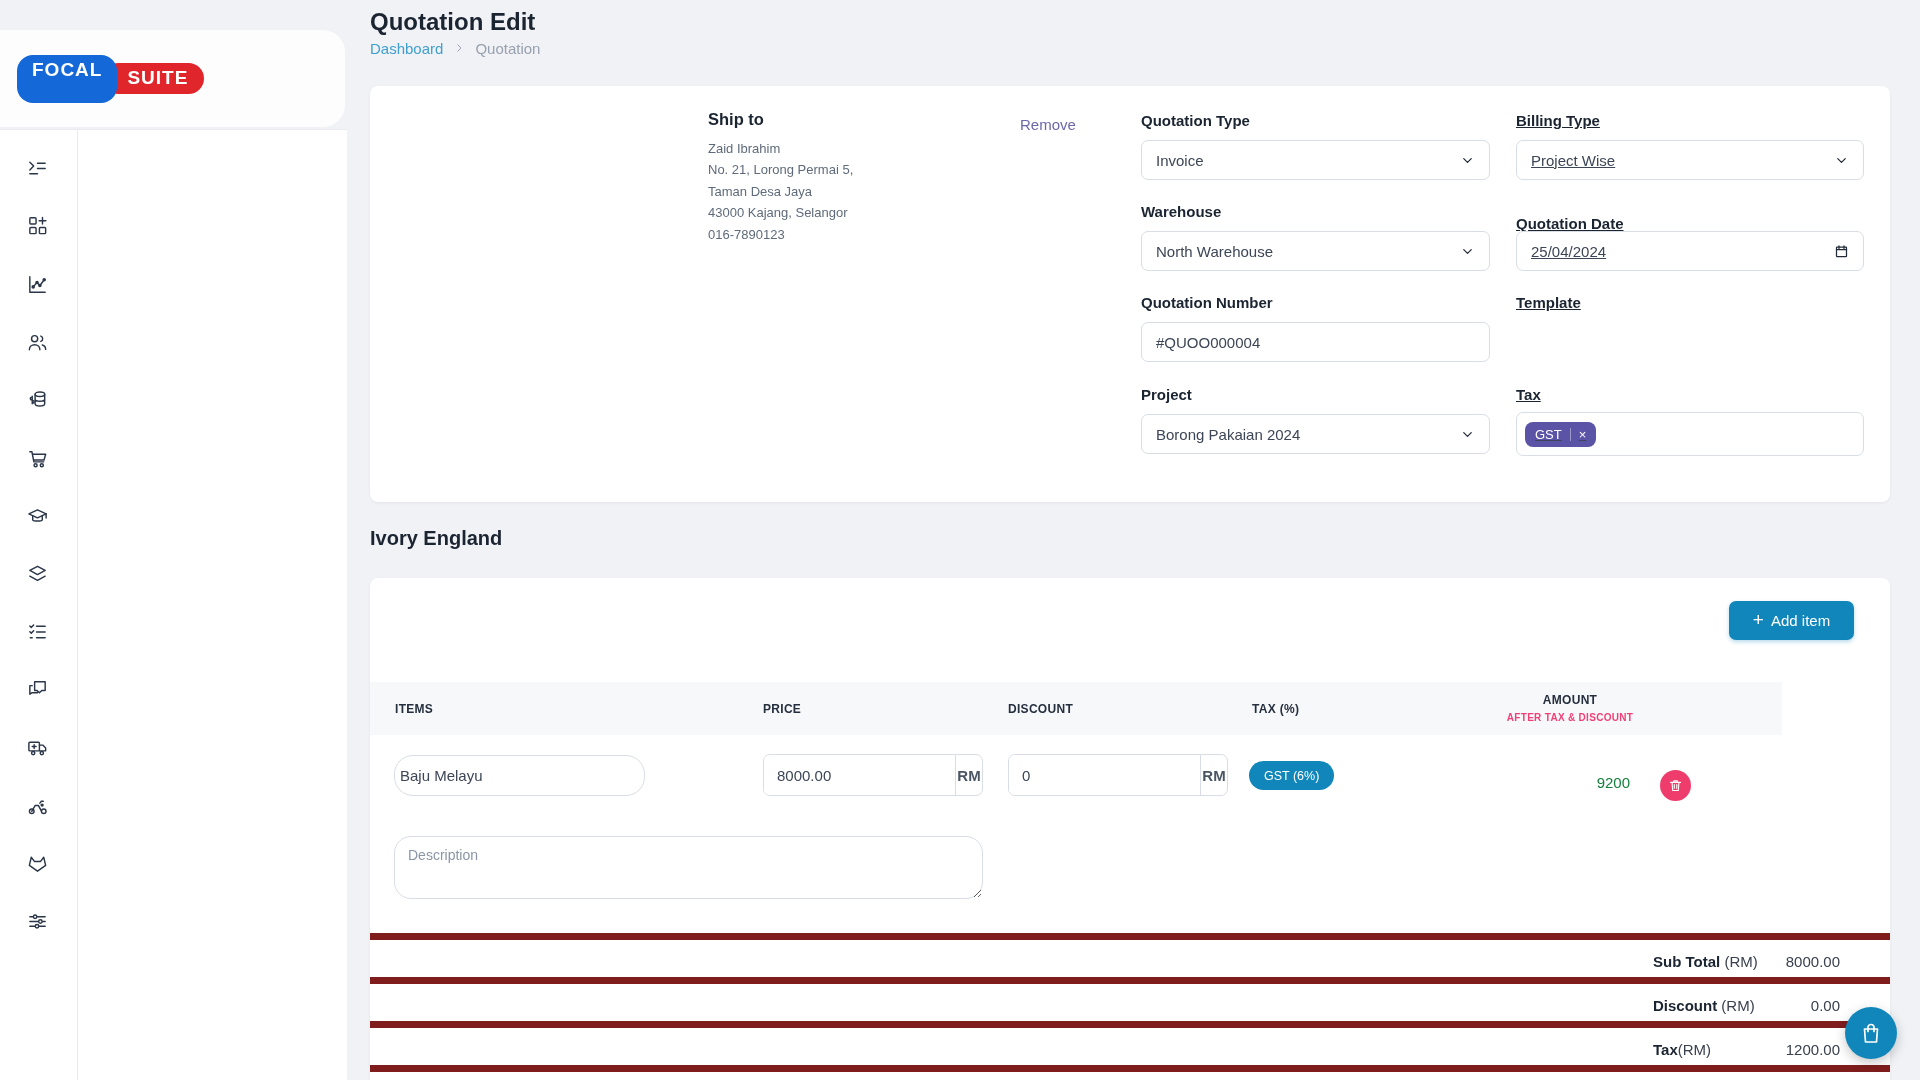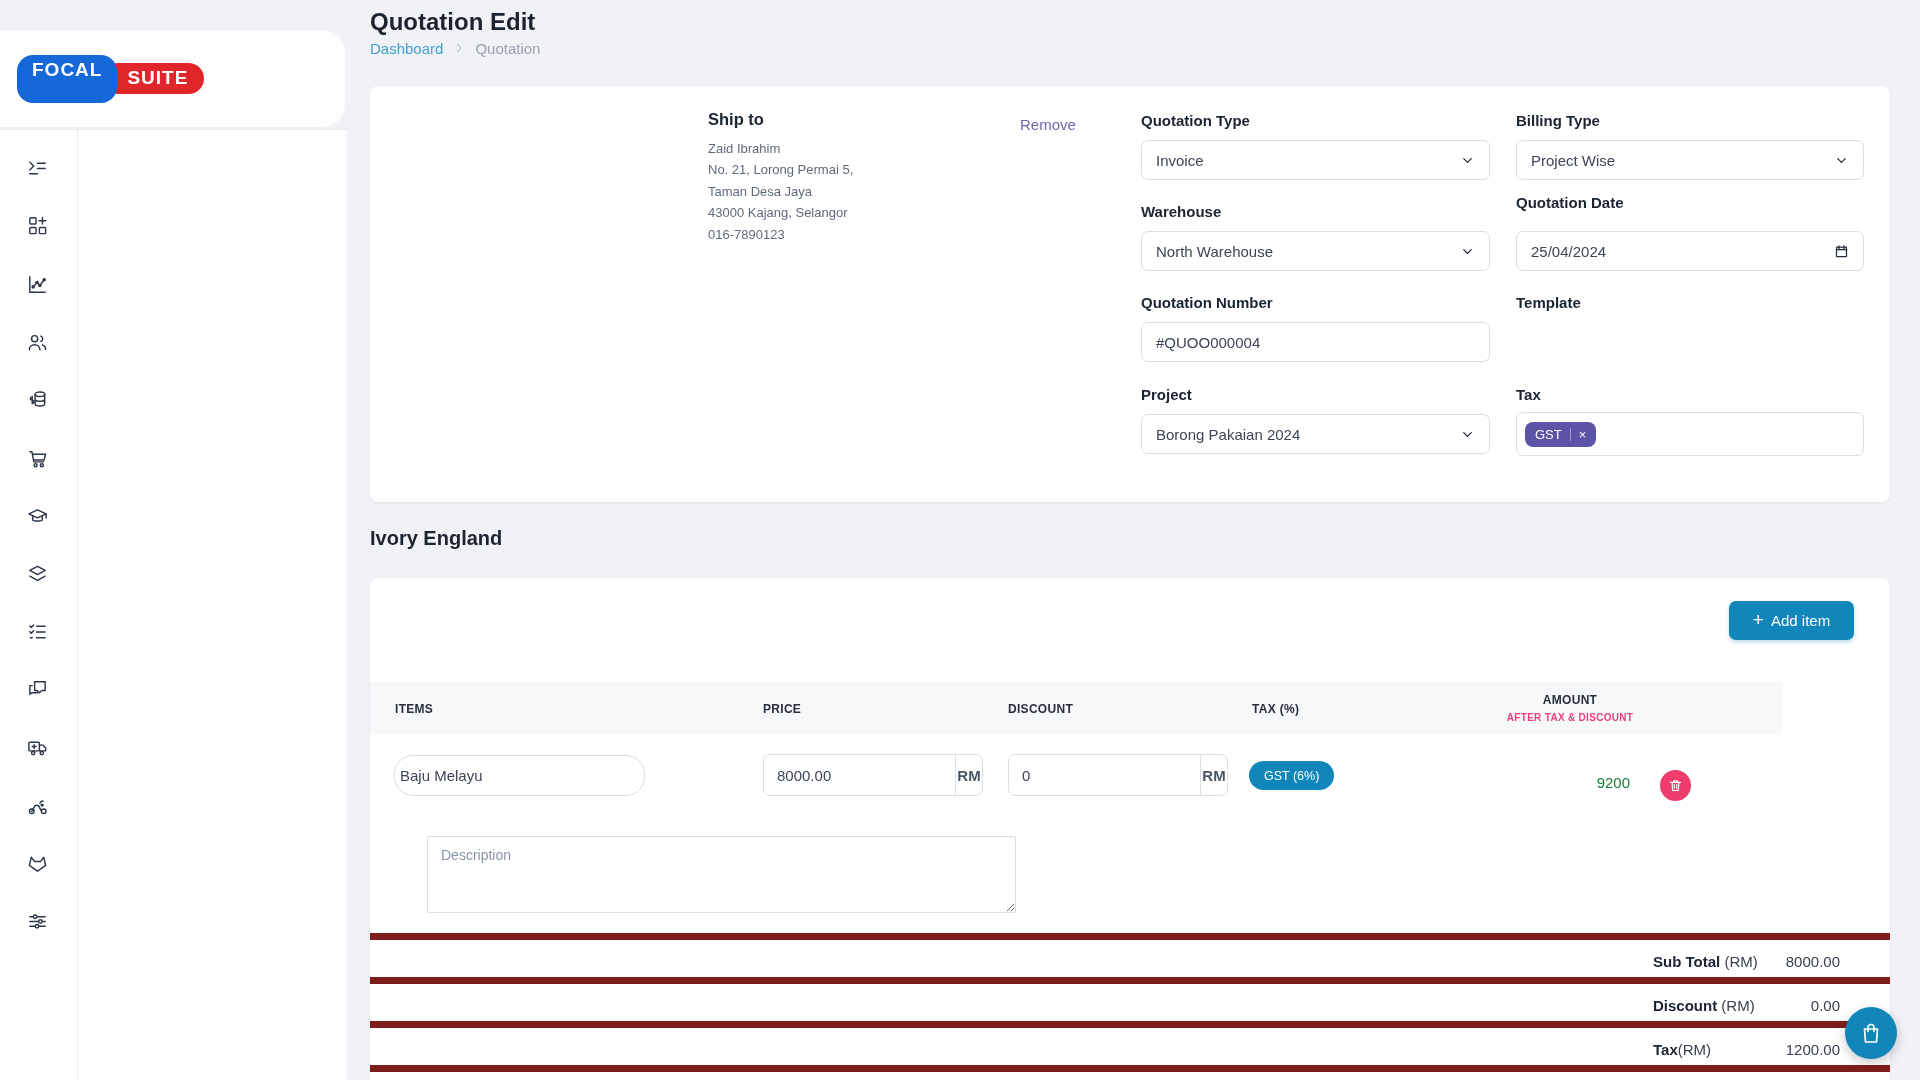--- a/index.html
+++ b/index.html
@@ -35,21 +35,21 @@
   .addr-heading { font-size:16.5px; font-weight:700; color:#1b2431; }
   .addr-lines { margin-top:9px; font-size:13px; color:#5f6b7a; line-height:21.4px; }
   .remove-link { position:absolute; left:650px; top:30px; font-size:15px; color:#6b68a9; cursor:pointer; }
   
   .f-label { position:absolute; font-size:15px; font-weight:700; color:#1b2431; }
   .f-field { position:absolute; height:40px; border:1px solid #d8dde6; border-radius:7px; background:#fff; display:flex; align-items:center; padding:0 14px; font-size:15px; color:#3d4656; }
   .f-select { justify-content:space-between; cursor:pointer; }
   .f-select svg, .f-date svg { width:15px; height:15px; stroke:#222b38; stroke-width:2; fill:none; stroke-linecap:round; stroke-linejoin:round; flex:none; }
   .f-input input { border:none; outline:none; width:100%; font-size:15px; color:#3d4656; font-family:"Liberation Sans",sans-serif; background:transparent; }
   .col1 { left:771px; width:349px; }
-  .col2 { left:1146px; width:348px; }
+  .col2 { left:1146px; width:348px;text-decoration:underline; }
   .tax-box { height:44px; padding:0 8px; }
   .tax-chip { background:#5a53a6; color:#fff; border-radius:8px; font-size:13px; display:flex; align-items:center; padding:5px 10px; gap:8px; }
   .tax-chip .divider { width:1px; height:13px; background:rgba(255,255,255,.4); }
   .tax-chip .chip-x { cursor:pointer; font-size:13px; }
   
   .section-heading { position:absolute; left:370px; top:527px; font-size:20px; font-weight:700; color:#1b2431; }
   
   .add-item-btn { position:absolute; left:1359px; top:23px; width:125px; height:39px; background:#1086bb; color:#fff; border:none; border-radius:7px; font-size:15px; font-family:"Liberation Sans",sans-serif; display:flex; align-items:center; justify-content:center; gap:7px; cursor:pointer; box-shadow:0 2px 4px rgba(16,134,187,.3); }
   .add-item-btn .plus { font-size:19px; font-weight:400; margin-top:-2px; }
   .thead { position:absolute; left:0; top:104px; width:1412px; height:53px; background:#f7f8fa; }
@@ -57,21 +57,21 @@
   .th-amount-wrap { position:absolute; left:1110px; top:11px; width:180px; text-align:center; }
   .th-amount-sub { font-size:10px; font-weight:700; color:#f23f75; letter-spacing:.3px; margin-top:5px; }
   .cell-input { position:absolute; height:41px; border:1px solid #d8dde6; border-radius:19px; padding:0 5px; font-size:15px; color:#3d4656; font-family:"Liberation Sans",sans-serif; outline:none; }
   .input-group { position:absolute; height:42px; border:1px solid #d8dde6; border-radius:7px; display:flex; overflow:hidden; background:#fff; }
   .input-group input { border:none; outline:none; padding:0 13px; font-size:15px; color:#3d4656; width:172px; font-family:"Liberation Sans",sans-serif; }
   .input-group .suffix { width:48px; border-left:1px solid #d8dde6; display:flex; align-items:center; justify-content:center; font-size:15px; font-weight:700; color:#4b5665;margin-left:19px; }
   .gst-chip { position:absolute; left:879px; top:183px; height:29px; background:#1086bb; color:#fff; font-size:12.5px; border-radius:15px; display:flex; align-items:center; padding:0 15px; cursor:pointer; }
   .row-amount { position:absolute; left:1160px; top:196px; width:100px; text-align:right; font-size:15px; color:#15803d; }
   .trash-btn { position:absolute; left:1290px; top:192px; width:31px; height:31px; border-radius:50%; background:#ee3d6d; border:none; display:flex; align-items:center; justify-content:center; cursor:pointer; }
   .trash-btn svg { width:15px; height:15px; stroke:#fff; stroke-width:1.8; fill:none; stroke-linecap:round; stroke-linejoin:round; }
-  .desc-area { position:absolute; left:24px; top:258px; width:589px; height:77px; border:1px solid #d8dde6; border-radius:2px; padding:10px 13px; font-size:14px; color:#3d4656; font-family:"Liberation Sans",sans-serif; resize:both; outline:none;margin-left:33px; }
+  .desc-area { position:absolute; left:24px; top:258px; width:589px; height:63px; border:1px solid #d8dde6; border-radius:17px; padding:10px 13px; font-size:14px; color:#3d4656; font-family:"Liberation Sans",sans-serif; resize:both; outline:none; }
   .desc-area::placeholder { color:#8b96a5; }
   
   .totals { position:absolute; left:0; top:355px; width:1520px; }
   .total-row { position:relative; height:44px; border-top:7px solid #7f1d1d; }
   .total-label { position:absolute; left:1283px; top:13px; font-size:15px; color:#1b2431; }
   .total-label .lbl { font-weight:700; }
   .total-label .unit { font-weight:400; color:#39414e; }
   .total-value { position:absolute; left:1340px; top:13px; width:130px; text-align:right; font-size:15px; color:#39414e; }
   
   .fab { position:absolute; left:1845px; top:1007px; width:52px; height:52px; border-radius:50%; background:#1086bb; border:none; display:flex; align-items:center; justify-content:center; cursor:pointer; box-shadow:0 4px 12px rgba(0,0,0,.22); }
@@ -235,21 +235,21 @@
       </svg>
   </div>
 
   <label class="f-label col1" style="top:117px">Warehouse</label>
   <div class="f-field f-select col1" style="top:145px">
     <span>North Warehouse</span>
     <svg viewBox="0 0 24 24">
         <path d="M6 9l6 6 6-6"></path>
       </svg>
   </div>
-  <label class="f-label col2" style="top:108px">Quotation Date</label>
+  <label class="f-label col2" style="top:129px">Quotation Date</label>
   <div class="f-field f-select f-date col2" style="top:145px">
     <span>25/04/2024</span>
     <svg viewBox="0 0 24 24">
         <rect x="4" y="5" width="16" height="15" rx="1"></rect>
         <path d="M8 3v4M16 3v4M4 9h16"></path>
       </svg>
   </div>
 
   <label class="f-label col1" style="top:208px">Quotation Number</label>
   <div class="f-field f-input col1" style="top:236px">

